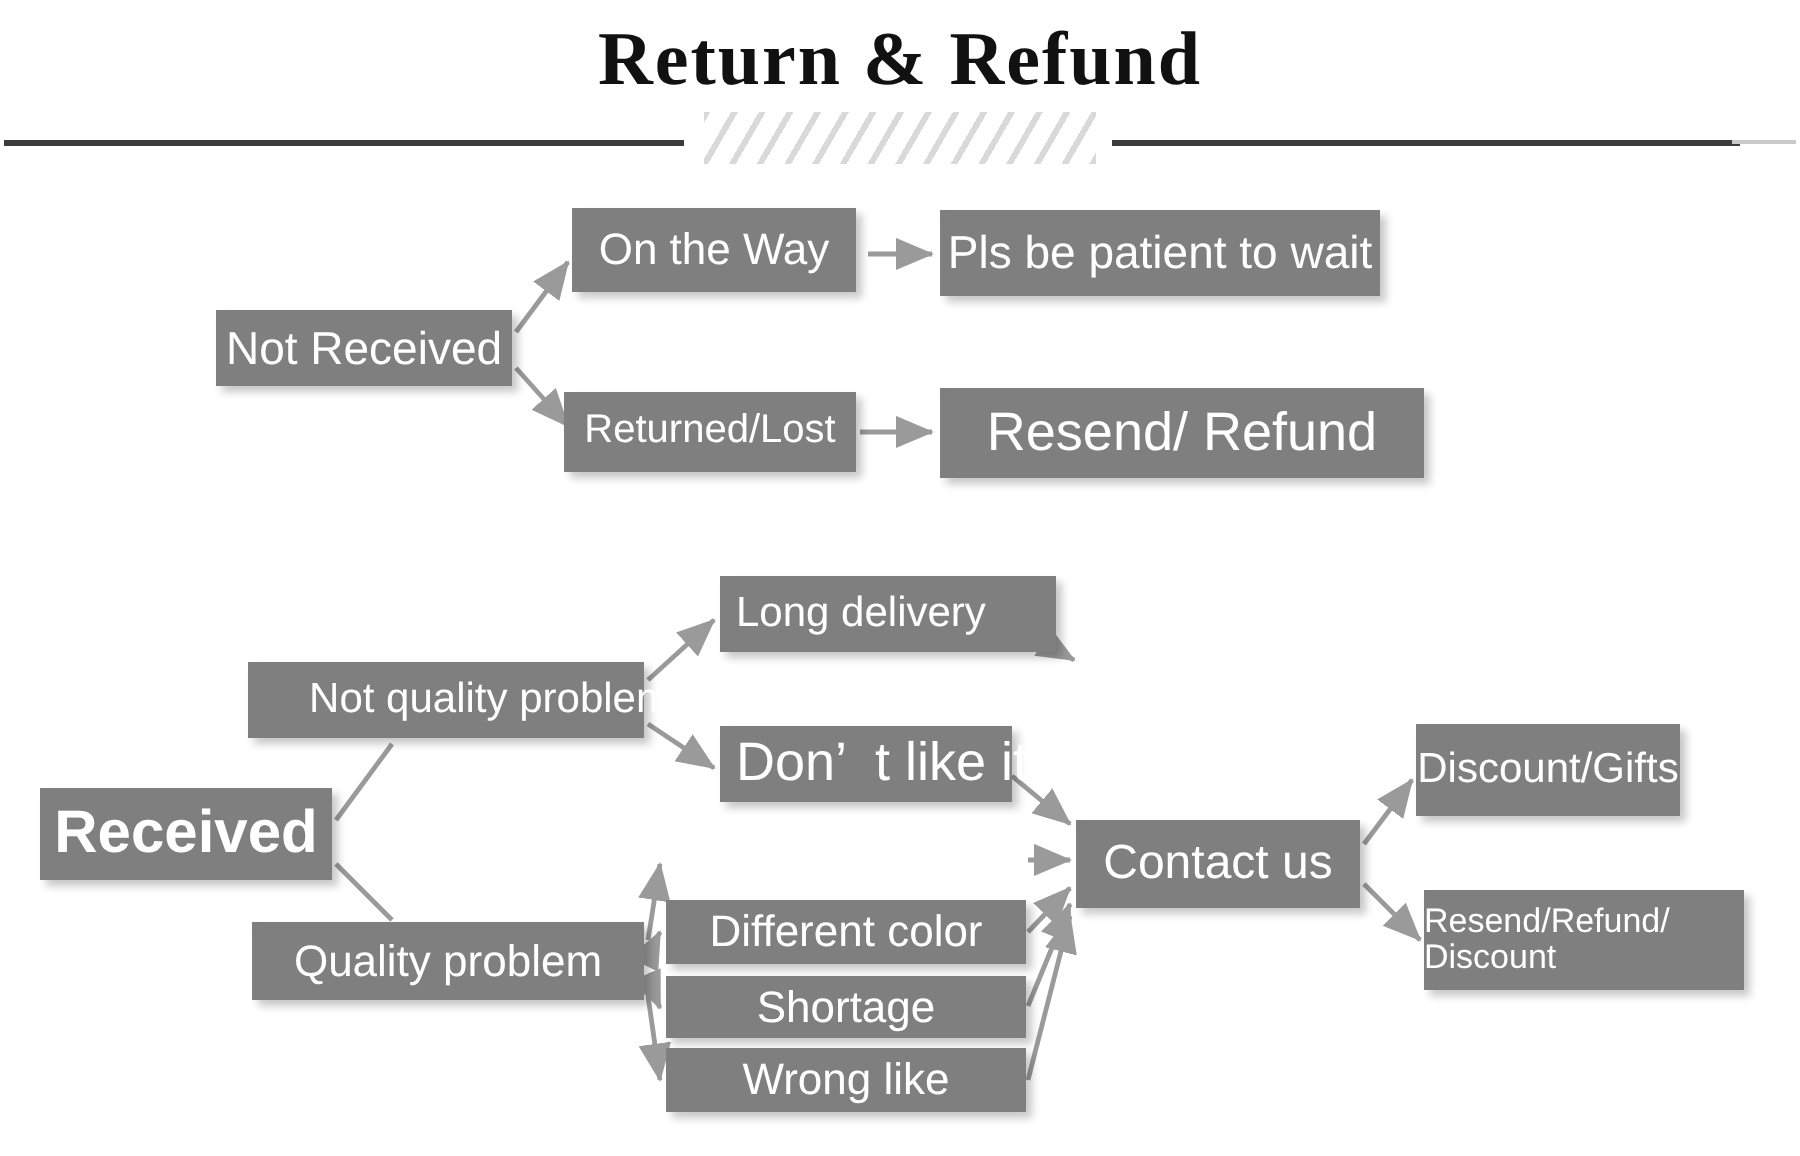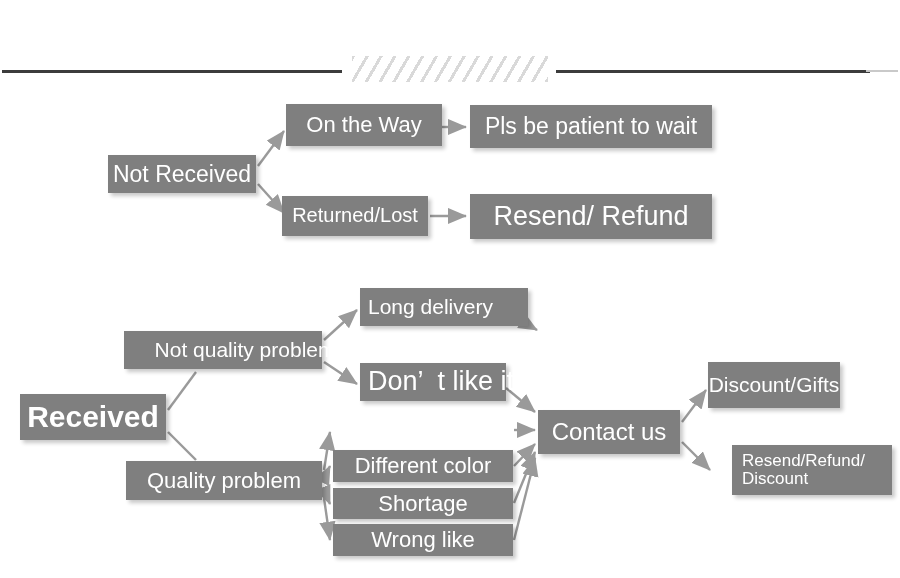--- a/index.html
+++ b/index.html
@@ -81,20 +81,21 @@
   }
   .node.center { justify-content: center; }
   .node.left   { justify-content: flex-start; padding-left: 8px; }
   .node.multiline { white-space: pre-line; align-items: center; }
 </style>
 </head>
 <body>
 
 <div id="page">
 
+  <div id="title">Return &amp; Refund</div>
 
   <div class="rule" id="rule-left"></div>
   <div id="hatch"></div>
   <div class="rule" id="rule-right"></div>
   <div id="rule-right-faint"></div>
 
   <svg id="connectors" viewBox="0 0 900 578" xmlns="http://www.w3.org/2000/svg">
     <defs>
       <marker id="ah" markerWidth="10" markerHeight="10" refX="7.6" refY="3.4" orient="auto" markerUnits="strokeWidth">
         <path d="M0,0 L8,3.4 L0,6.8 z" fill="#9a9a9a"></path>
@@ -129,23 +130,23 @@
       <path d="M514,503 L535,452"></path>
       <path d="M514,540 L535,458"></path>
 
       <path d="M682,422 L706,390"></path>
       <path d="M682,442 L710,470"></path>
     </g>
   </svg>
 
   <div class="node center" style="left:108px; top:155px; width:148px; height:38px; font-size:23px;">Not Received</div>
 
-  <div class="node center" style="left:286px; top:104px; width:156px; height:42px; font-size:22px;">On the Way</div>
+  <div class="node center" style="left:286px; top:104px; width:142px; height:42px; font-size:22px;">On the Way</div>
 
-  <div class="node center" style="left:470px; top:105px; width:242px; height:43px; font-size:23px;">Pls be patient to wait</div>
+  <div class="node center" style="left:470px; top:105px; width:220px; height:43px; font-size:23px;">Pls be patient to wait</div>
 
   <div class="node center" style="left:470px; top:194px; width:242px; height:45px; font-size:27px;">Resend/ Refund</div>
 
   <div class="node center" style="left:282px; top:196px; width:146px; height:40px; font-size:20px;">Returned/Lost</div>
 
   <div class="node center" style="left:20px; top:394px; width:146px; height:46px; font-size:30px;font-weight:bold;">Received</div>
 
   <div class="node center" style="left:124px; top:331px; width:198px; height:38px; font-size:21px;padding-left:44px;">Not quality problem</div>
 
   <div class="node center" style="left:126px; top:461px; width:196px; height:39px; font-size:22px;">Quality problem</div>
@@ -158,16 +159,16 @@
   <div class="node center" style="left:333px; top:450px; width:180px; height:32px; font-size:22px;">Different color</div>
 
   <div class="node center" style="left:333px; top:488px; width:180px; height:31px; font-size:22px;">Shortage</div>
 
   <div class="node center" style="left:333px; top:524px; width:180px; height:32px; font-size:22px;">Wrong like</div>
 
   <div class="node center" style="left:538px; top:410px; width:142px; height:44px; font-size:24px;">Contact us</div>
 
   <div class="node center" style="left:708px; top:362px; width:132px; height:46px; font-size:21px;">Discount/Gifts</div>
 
-  <div class="node left multiline" style="left:712px; top:445px; width:160px; height:50px; font-size:17px; padding-left:10px;margin-left:20px;">Resend/Refund/
+  <div class="node left multiline" style="left:712px; top:445px; width:160px; height:50px; font-size:17px; padding-left:0;">Resend/Refund/
 Discount</div>
 
 </div>
 
 </body></html>

